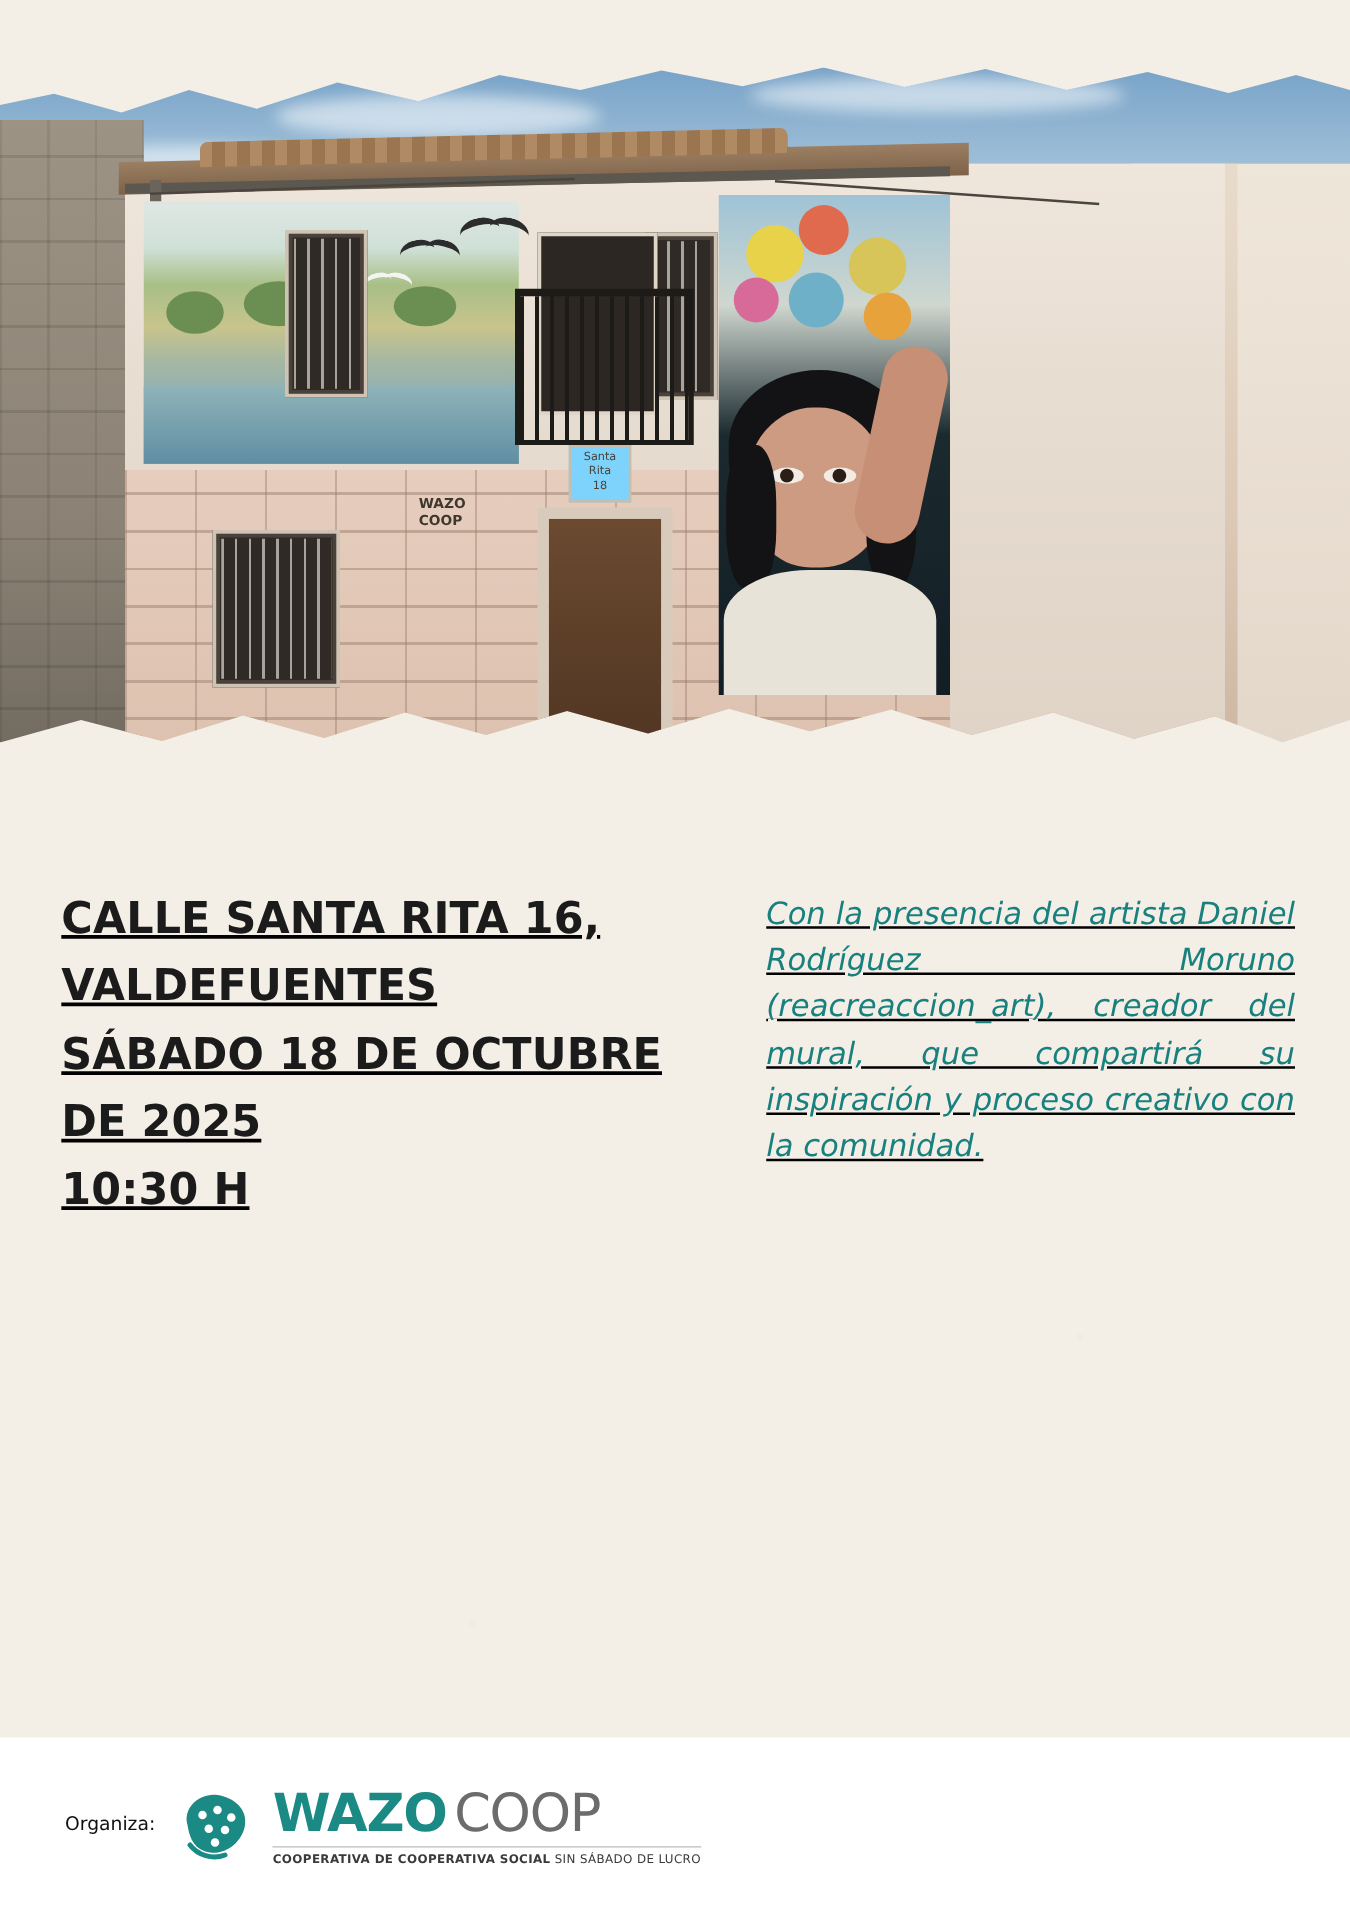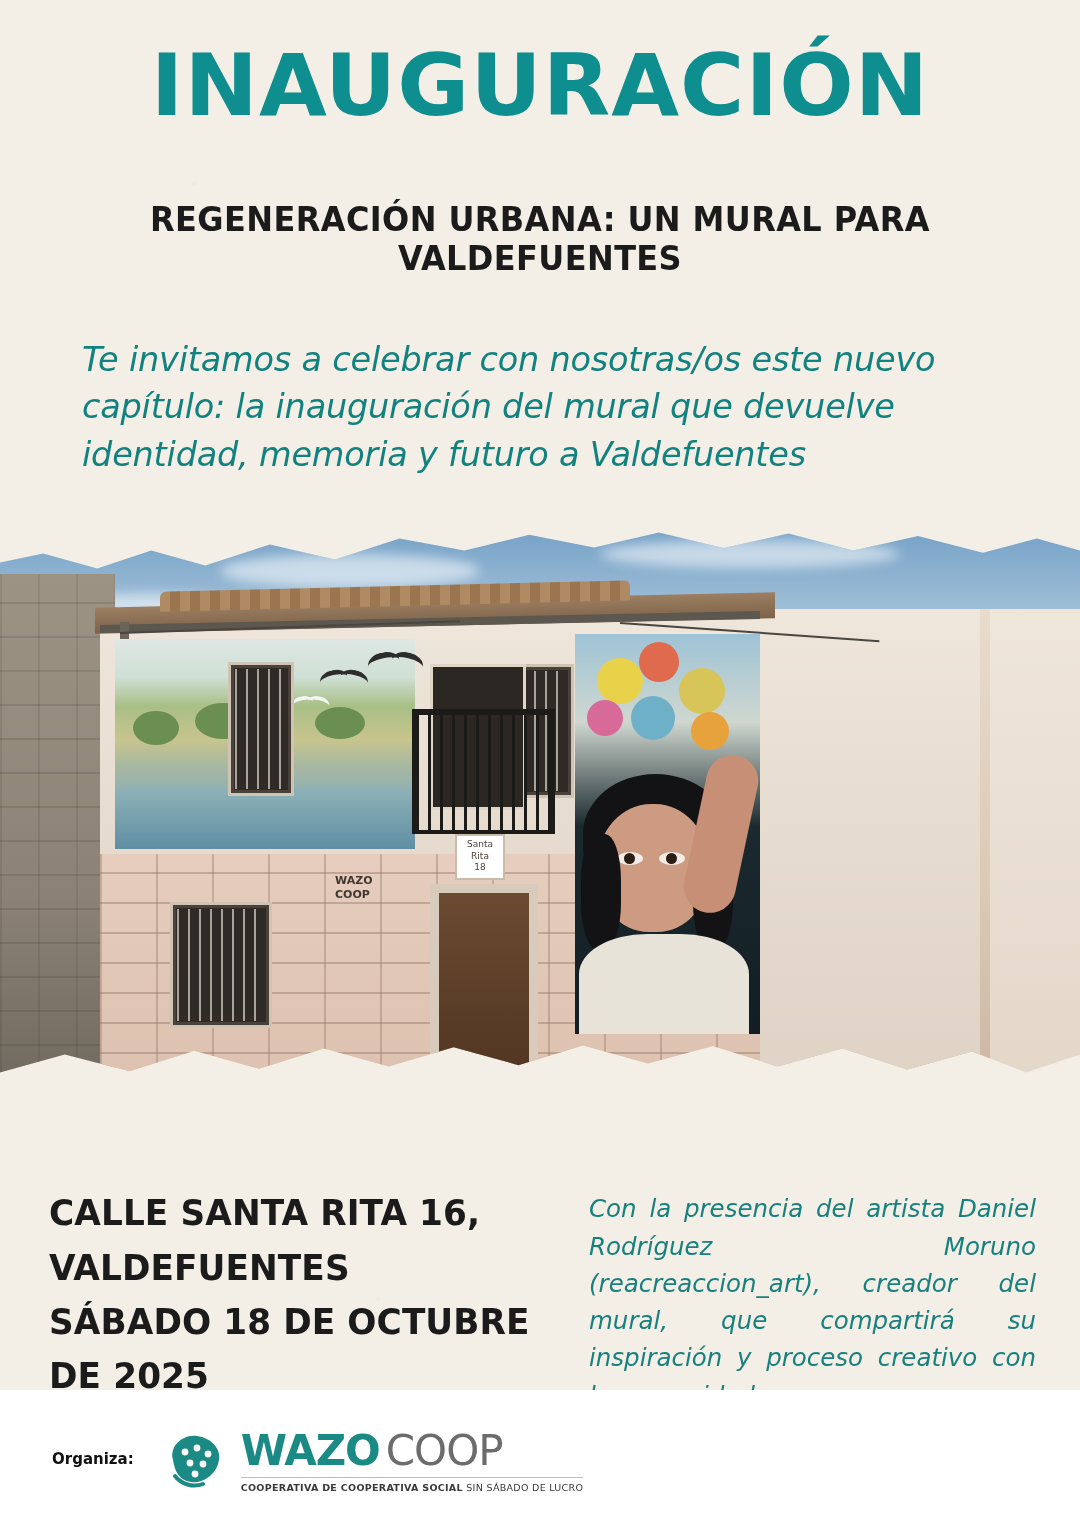--- a/index.html
+++ b/index.html
@@ -286,38 +286,39 @@
   }
 
   
   .front-door {
     position: absolute; left: 430px; top: 370px; width: 90px; height: 200px;
     background: linear-gradient(180deg, #6b4a30 0%, #4e3422 100%);
     border: 9px solid #d8cbbb;
   }
   .plaque {
     position: absolute; left: 455px; top: 320px; width: 50px; height: 46px;
-    background: #ffffff; border: 2px solid #c9bda9;
+    background: #7dd3fc; border: 2px solid #c9bda9;
     font-size: 9px; color: #4b4339; text-align: center; line-height: 1.25;
     padding-top: 3px; box-sizing: border-box;
     font-family: "DejaVu Sans", sans-serif;
   }
   .wazo-tag {
     position: absolute; left: 335px; top: 360px; width: 60px; height: 44px;
     color: #3f382f; font-size: 11px; font-weight: bold; line-height: 1.25;
     font-family: "DejaVu Sans", sans-serif;
   }
 
   
   .info {
     position: relative;
     z-index: 2;
     display: flex;
     padding: 72px 44px 0 44px;
-    gap: 40px;
+    gap: 64px;
+    text-decoration: underline;
   }
   .info-left {
     width: 505px;
     font-family: "DejaVu Sans", sans-serif;
     font-weight: bold;
     font-size: 35px;
     line-height: 1.55;
     color: #1b1b1b;
     letter-spacing: 0.1px;
     transform: scaleX(0.98);
@@ -341,24 +342,24 @@
     height: 138px;
     background: #ffffff;
     display: flex;
     align-items: center;
     padding-left: 52px;
     box-sizing: border-box;
     z-index: 3;
   }
   .organiza {
     font-family: "DejaVu Sans", sans-serif;
-    font-weight: bold;
+    font-weight: normal;
     font-size: 15px;
     color: #111;
-    margin-right: 29px;
+    margin-right: 16px;
   }
   .logo-row { display: flex; align-items: center; }
   .logo-mark { width: 64px; height: 58px; margin-right: 14px; }
   .logo-text { display: flex; flex-direction: column; }
   .logo-words {
     display: flex; align-items: baseline;
   }
   .logo-wazo {
     font-family: "DejaVu Sans", sans-serif;
     font-weight: bold; font-size: 42px; color: #1b8a84; letter-spacing: -1px;
@@ -376,25 +377,20 @@
   }
   .logo-sub .bold { font-weight: bold; }
 </style>
 </head>
 <body>
 
 <div class="poster">
 
   <div class="paper-grain"></div>
 
-  <div class="header">
-    <h1 class="title">INAUGURACIÓN</h1>
-    <div class="subtitle">REGENERACIÓN URBANA: UN MURAL PARA VALDEFUENTES</div>
-    <p class="lead">Te invitamos a celebrar con nosotras/os este nuevo capítulo: la inauguración del mural que devuelve identidad, memoria y futuro a Valdefuentes</p>
-  </div>
 
   <div class="image-band">
     <div class="photo">
       <div class="photo-inner">
 
         <div class="sky"></div>
         <div class="cloud" style="left:220px; top:40px; width:260px; height:34px;"></div>
         <div class="cloud" style="left:600px; top:26px; width:300px; height:28px;"></div>
         <div class="cloud" style="left:60px; top:80px; width:180px; height:22px;"></div>
 

